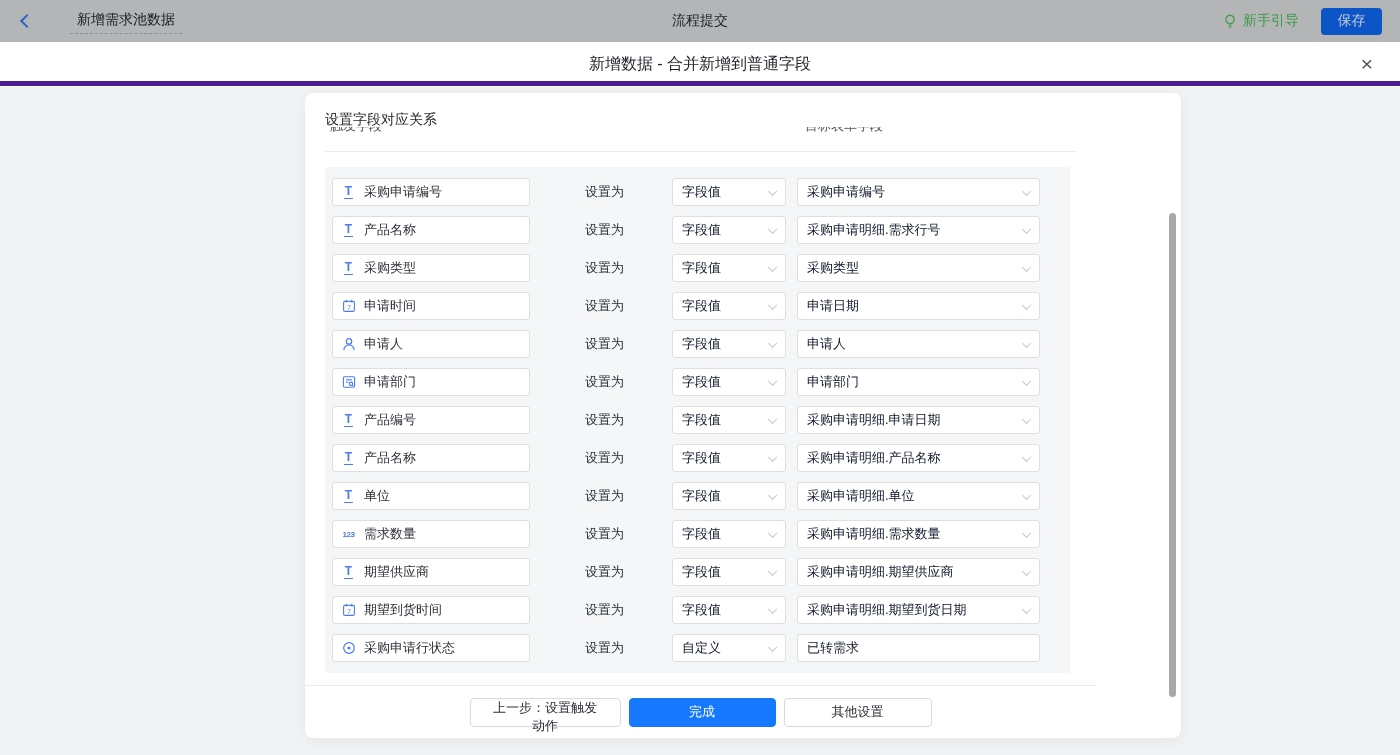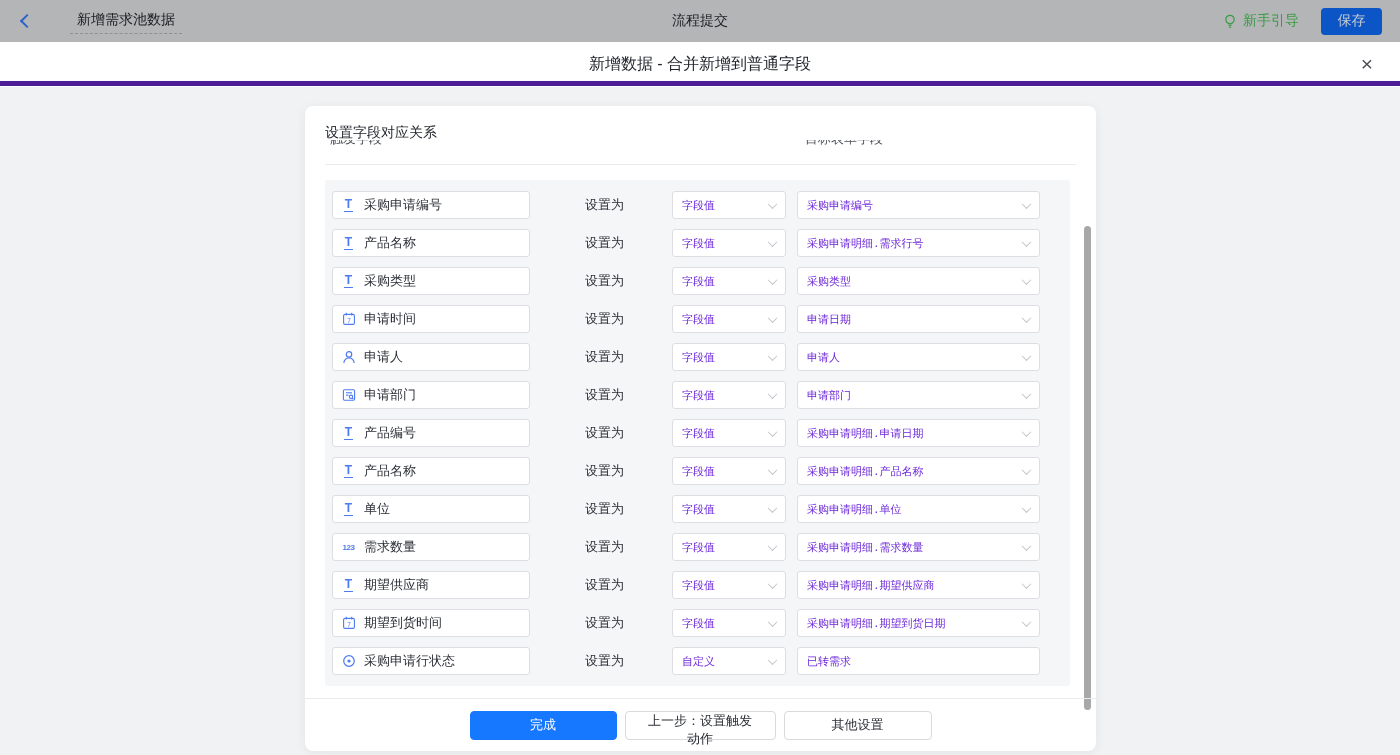--- a/index.html
+++ b/index.html
@@ -30,21 +30,21 @@
     line-height:44px; text-align:center; font-size:16px; color:#1f2329; }
   .modal-close { position:absolute; right:20px; top:9px; width:26px; height:26px;
     font-size:21px; line-height:26px; text-align:center; color:#4d5156;
     cursor:pointer; }
 
   
   .page { position:absolute; left:0; top:87px; width:1400px; height:668px;
     background:#f0f2f3; }
 
   
-  .card { position:absolute; left:305px; top:19px; width:791px; height:645px;
+  .card { position:absolute; left:305px; top:6px; width:876px; height:645px;
     background:#ffffff; border-radius:8px;
     box-shadow:0 2px 12px rgba(31,35,41,0.06); }
   .card-title { position:absolute; left:20px; top:18px; font-size:14px;
     color:#1f2329; }
   .clip-strip { position:absolute; left:20px; top:34px; width:751px; height:11px;
     overflow:hidden; }
   .clip-strip .clip-left  { position:absolute; left:5px;  top:-10px;
     font-size:13px; color:#51565c; }
   .clip-strip .clip-right { position:absolute; left:480px; top:-10px;
     font-size:13px; color:#51565c; }
@@ -69,22 +69,22 @@
   .ic-num { font-size:8px; font-weight:bold; letter-spacing:-0.5px; }
 
   .set-as { margin-left:55px; width:45px; font-size:13px; color:#2b2f36;
     flex:none; }
 
   .select-box { height:28px; background:#fff; border:1px solid #dcdee1;
     border-radius:3px; display:flex; align-items:center; padding:0 9px;
     cursor:pointer; }
   .mode-select { width:114px; margin-left:42px; }
   .target-select { width:243px; margin-left:11px; }
-  .select-value { font-size:11px; color:#6d28d9; flex:1; white-space:nowrap;
-    overflow:hidden;font-family:Liberation Mono, monospace; }
+  .select-value { font-size:13px; color:#0f172a; flex:1; white-space:nowrap;
+    overflow:hidden; }
   .chevron { width:7px; height:7px; border-right:1.4px solid #c1c5cb;
     border-bottom:1.4px solid #c1c5cb; transform:rotate(45deg) translate(-1px,-1px);
     flex:none; }
 
   
   .scroll-thumb { position:absolute; right:5px; top:120px; width:7px;
     height:484px; background:#a8a8a8; border-radius:4px; }
 
   
   .card-footer { position:absolute; left:0; bottom:0; width:791px; height:53px;
@@ -373,18 +373,18 @@
           </div>
           <div class="select-box target-select">
             <span class="select-value">已转需求</span>
           </div>
         </div>
       </div>
 
     <div class="scroll-thumb"></div>
 
     <div class="card-footer">
+      <button class="btn btn-prev">上一步：设置触发动作</button>
       <button class="btn btn-done">完成</button>
-      <button class="btn btn-prev">上一步：设置触发动作</button>
       <button class="btn btn-other">其他设置</button>
     </div>
   </div>
 </div>
 
 </body></html>

